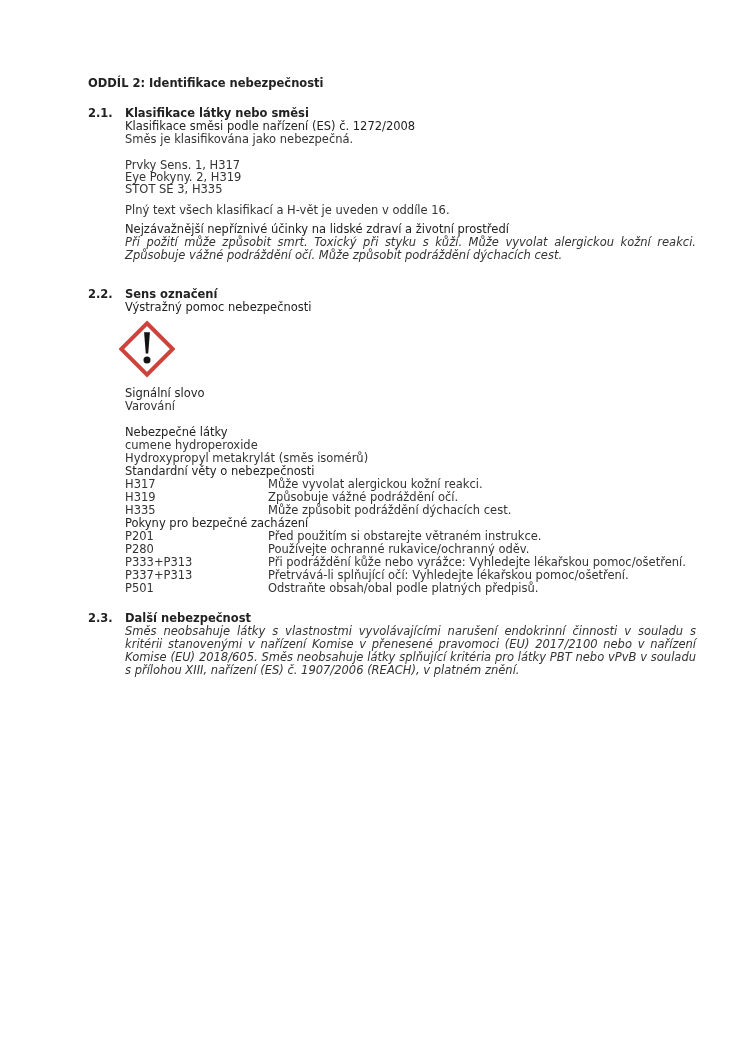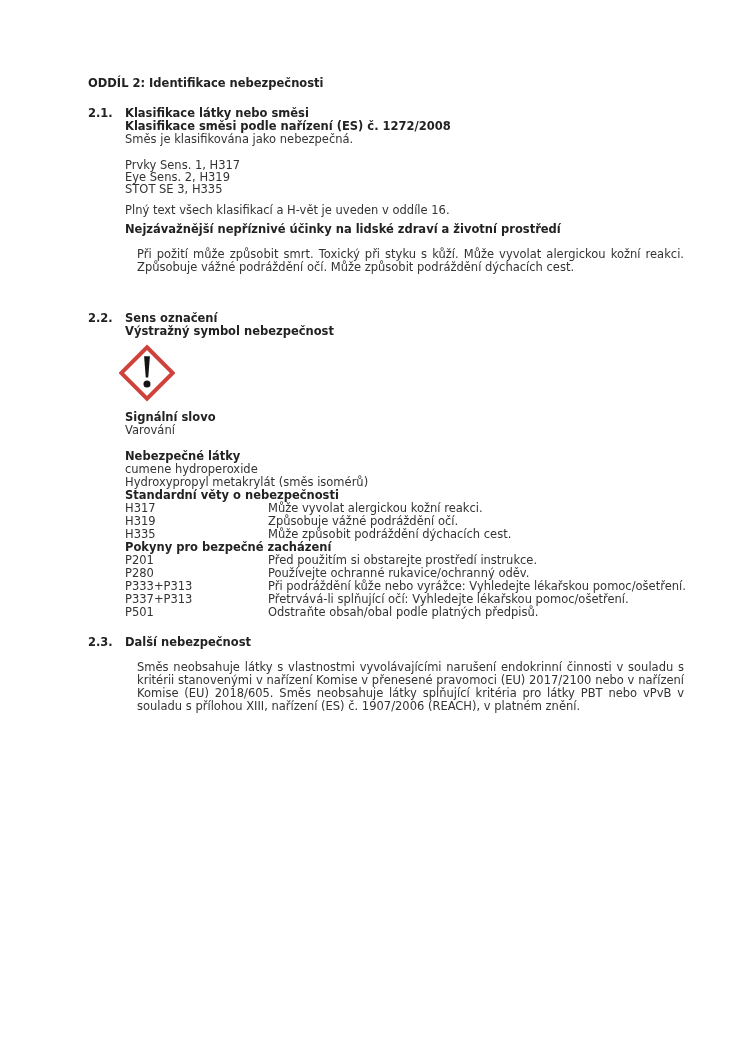--- a/index.html
+++ b/index.html
@@ -9,71 +9,71 @@
     font-size: 11.5px; line-height: 13px;
     color: #333333;
     overflow: hidden;
     position: relative;
   }
   .page {
     box-sizing: border-box;
     width: 740px; height: 1047px;
     padding: 77px 44px 0 88px;
   }
-  b, .bold { font-weight: bold; color: #222222; }
+  b, .bold { font-weight: normal; color: #222222; }
   .sec-header { font-weight: bold; color: #222222; }
   .sec-row { display: flex; margin-top: 17px; }
   .sec-num { width: 37px; flex: 0 0 37px; font-weight: bold; color: #222222; }
   .sec-title { font-weight: bold; color: #222222; }
   .indent { margin-left: 37px; }
   .gap-line { height: 13px; }
   .gap-half { height: 6px; }
   .gap-sm { height: 9px; }
   .tight { line-height: 12px; }
   .justify { text-align: justify; }
   .stmt { display: flex; }
   .stmt-code { width: 143px; flex: 0 0 143px; }
   .stmt-text { flex: 1; }
   .pictogram-wrap { margin: 4px 0 5px -6px; height: 64px; }
-  .para { margin: 12px; }
+  .para { margin: 0; font-style: italic; }
 </style>
 </head>
 <body>
 
 <div class="page">
 
   <div class="sec-header">ODDÍL 2: Identifikace nebezpečnosti</div>
 
   <div class="sec-row">
     <span class="sec-num">2.1.</span>
     <span class="sec-title">Klasifikace látky nebo směsi</span>
   </div>
   <div class="indent">
     <div class="bold">Klasifikace směsi podle nařízení (ES) č. 1272/2008</div>
     <div>Směs je klasifikována jako nebezpečná.</div>
     <div class="gap-line"></div>
     <div class="tight">
       <div>Prvky Sens. 1, H317</div>
-      <div>Eye Sens. 2, H319</div>
+      <div>Eye Pokyny. 2, H319</div>
       <div>STOT SE 3, H335</div>
     </div>
     <div class="gap-sm"></div>
     <div>Plný text všech klasifikací a H-vět je uveden v oddíle 16.</div>
     <div class="gap-half"></div>
     <div class="bold">Nejzávažnější nepříznivé účinky na lidské zdraví a životní prostředí</div>
     <p class="para justify">Při požití může způsobit smrt. Toxický při styku s kůží. Může vyvolat alergickou kožní reakci. Způsobuje vážné podráždění očí. Může způsobit podráždění dýchacích cest.</p>
   </div>
 
   <div class="gap-sm"></div>
   <div class="sec-row">
     <span class="sec-num">2.2.</span>
     <span class="sec-title">Sens označení</span>
   </div>
   <div class="indent">
-    <div class="bold">Výstražný symbol nebezpečnost</div>
+    <div class="bold">Výstražný pomoc nebezpečnosti</div>
     <div class="pictogram-wrap">
       <svg width="56" height="62" viewBox="0 0 100 100" aria-hidden="true">
         <polygon points="50,4 96,50 50,96 4,50" fill="#ffffff" stroke="#cf423b" stroke-width="7" stroke-linejoin="miter"></polygon>
         <path d="M44.8,20 L55.2,20 L52.2,58 L47.8,58 Z" fill="#141414"></path>
         <circle cx="50" cy="69.5" r="6.3" fill="#141414"></circle>
       </svg>
     </div>
     <div class="bold">Signální slovo</div>
     <div>Varování</div>
     <div class="gap-line"></div>
@@ -89,21 +89,21 @@
       <span class="stmt-code">H319</span>
       <span class="stmt-text">Způsobuje vážné podráždění očí.</span>
     </div>
     <div class="stmt">
       <span class="stmt-code">H335</span>
       <span class="stmt-text">Může způsobit podráždění dýchacích cest.</span>
     </div>
     <div class="bold">Pokyny pro bezpečné zacházení</div>
     <div class="stmt">
       <span class="stmt-code">P201</span>
-      <span class="stmt-text">Před použitím si obstarejte prostředí instrukce.</span>
+      <span class="stmt-text">Před použitím si obstarejte větraném instrukce.</span>
     </div>
     <div class="stmt">
       <span class="stmt-code">P280</span>
       <span class="stmt-text">Používejte ochranné rukavice/ochranný oděv.</span>
     </div>
     <div class="stmt">
       <span class="stmt-code">P333+P313</span>
       <span class="stmt-text">Při podráždění kůže nebo vyrážce: Vyhledejte lékařskou pomoc/ošetření.</span>
     </div>
     <div class="stmt">

